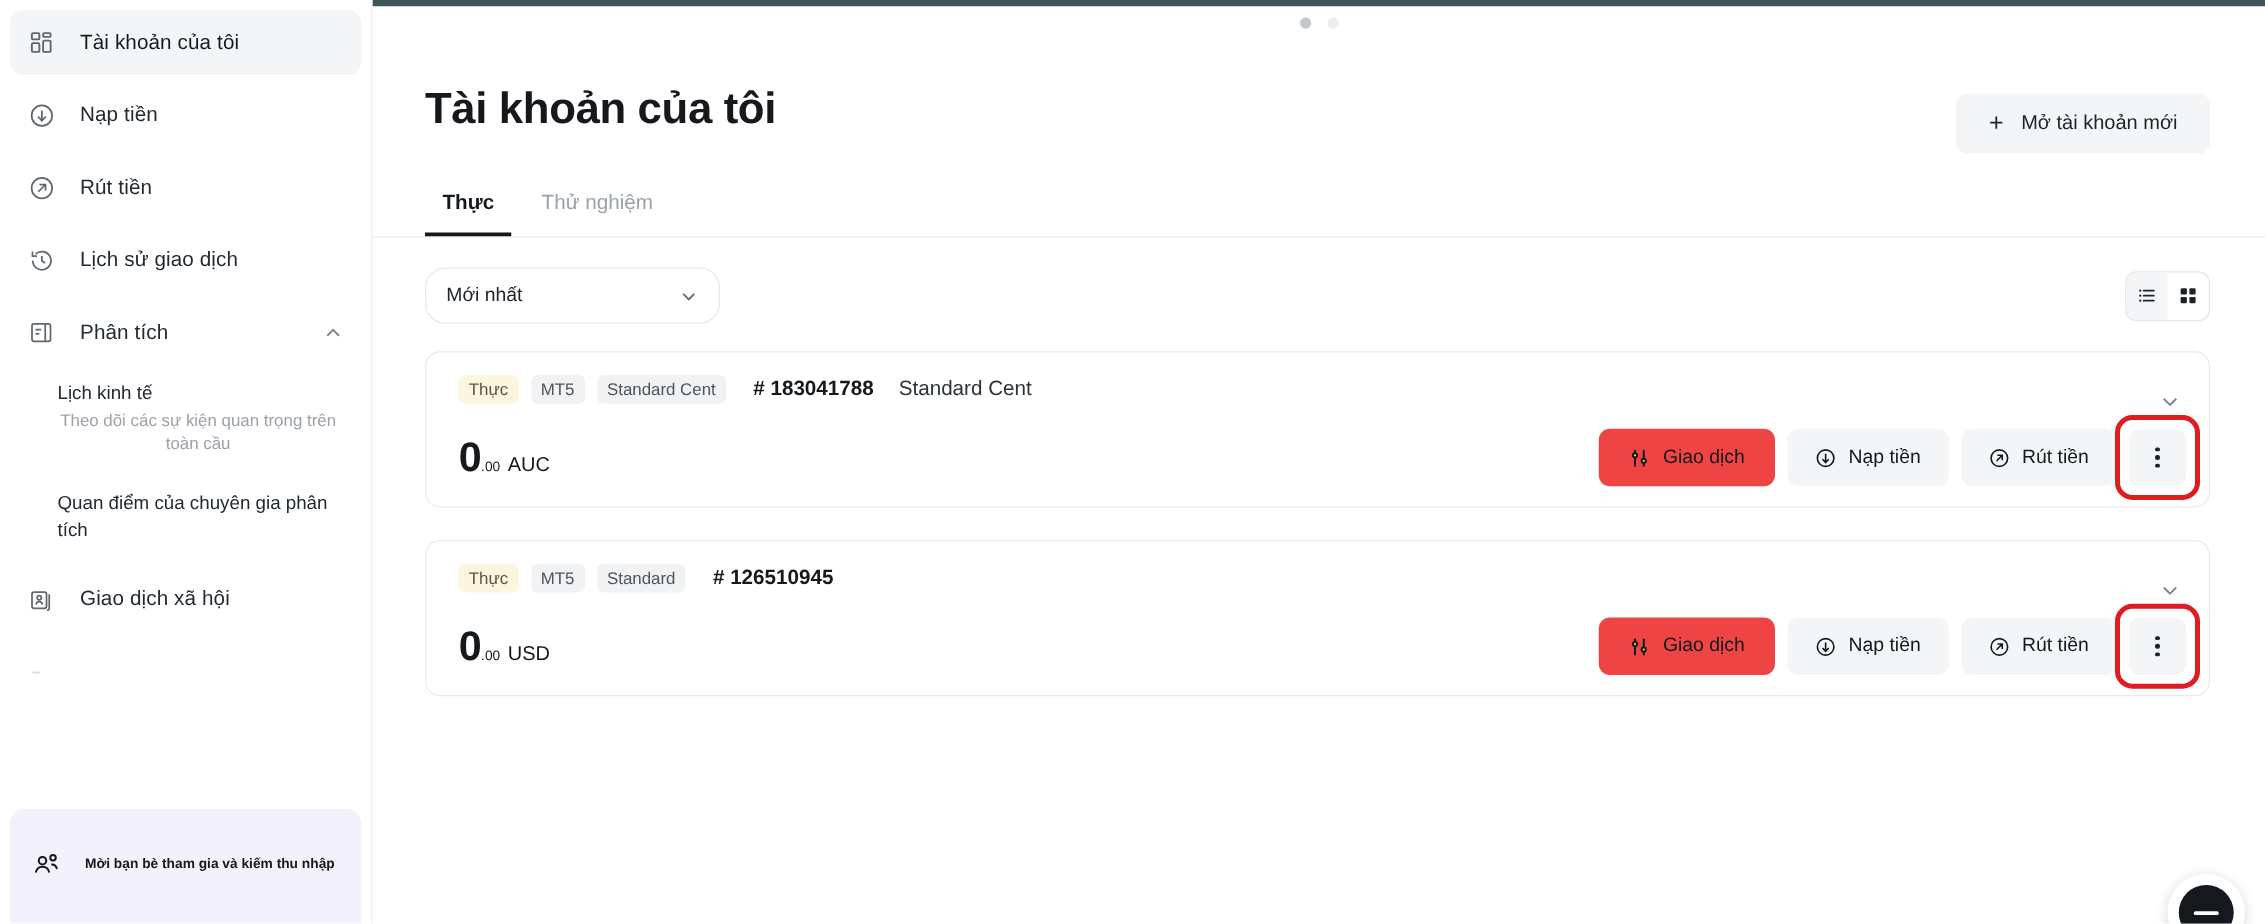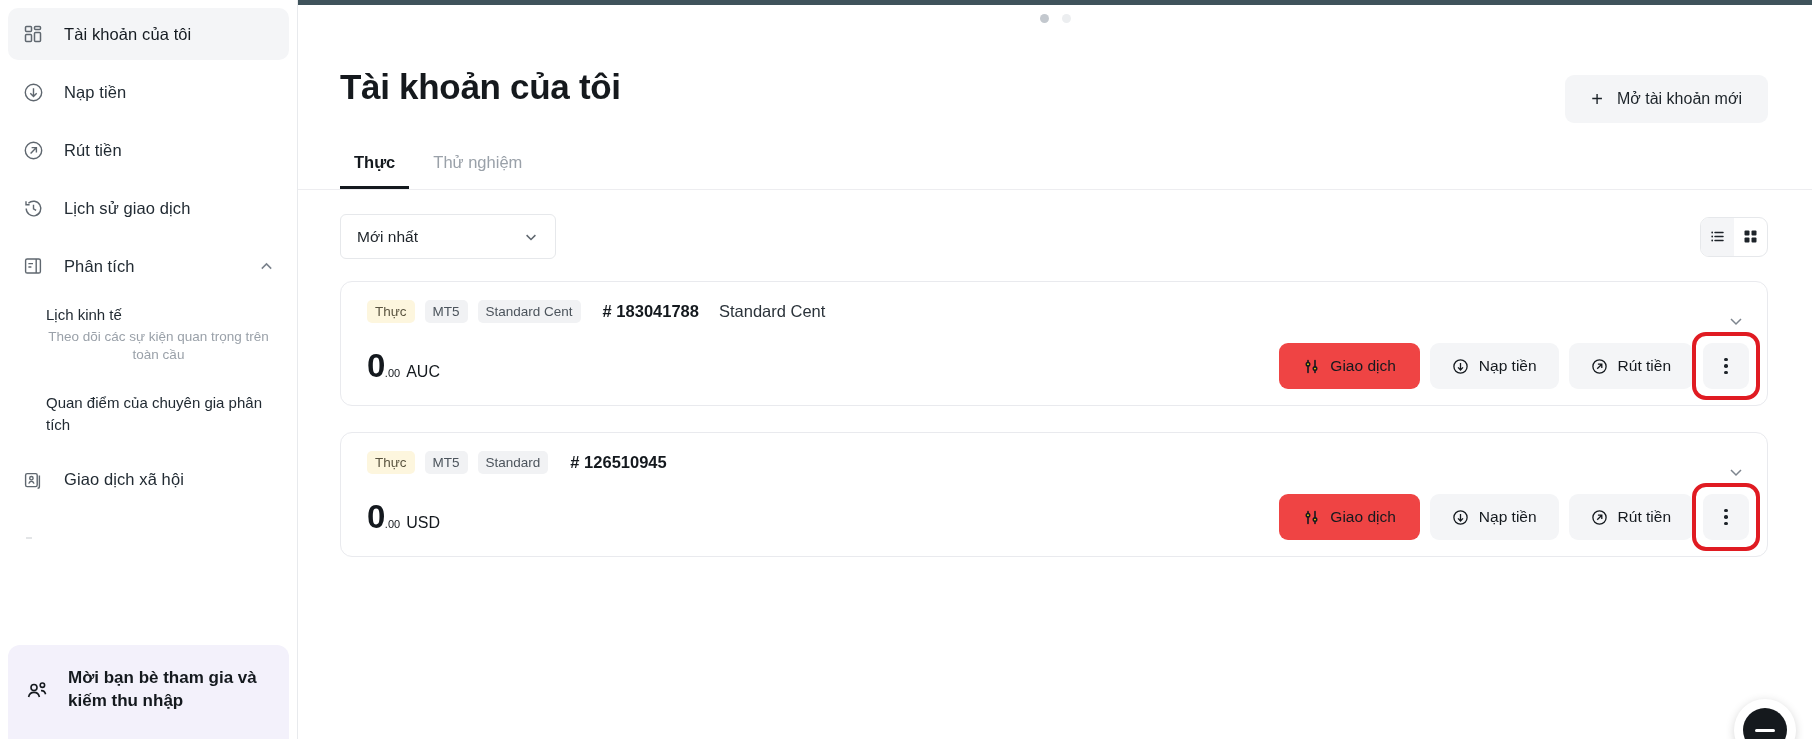--- a/index.html
+++ b/index.html
@@ -41,21 +41,21 @@
   .invite-card {
     position: absolute; left: 8px; right: 8px; bottom: 0;
     background: #f3f1fb;
     border-radius: 12px 12px 0 0;
     display: flex; align-items: center; gap: 18px;
     padding: 22px 16px 26px 16px;
     cursor: pointer;
     min-height: 92px;
   }
   .invite-card .ico { width: 26px; height: 26px; flex: 0 0 26px; color: #1d2329; display:flex; align-items:center; justify-content:center;}
-  .invite-card .txt { font-size: 17px; font-weight: bold; color: #14191e; line-height: 1.35; }
+  .invite-card .txt { font-size: 11px; font-weight: bold; color: #14191e; line-height: 1.35; }
 
   
   .main { flex: 1; height: 739px; position: relative; overflow: hidden; background:#fff; }
   .topstrip { height: 5px; background: #3f535b; width: 100%; }
 
   .dots { display: flex; gap: 13px; justify-content: center; align-items: center; height: 26px; }
   .dot { width: 9px; height: 9px; border-radius: 50%; background: #c3c8ce; }
   .dot.off { background: #eceef0; }
 
   .page-head {
@@ -72,21 +72,21 @@
   }
   .btn-new .plus { font-size: 20px; line-height: 1; color:#1c2329; }
 
   .tabs { display: flex; gap: 10px; padding: 30px 0 0 42px; position: relative; }
   .tab { padding: 0 14px 14px 14px; font-size: 16.5px; color: #9aa1a9; cursor: pointer; }
   .tab.active { color: #14191e; font-weight: bold; border-bottom: 3px solid #14191e; }
   .tabs-rule { height: 1px; background: #ededf0; margin: 0 0 0 0; }
 
   .toolbar { display: flex; align-items: center; justify-content: space-between; padding: 24px 44px 0 42px; }
   .select {
-    width: 216px; height: 45px; border: 1px solid #e6e8eb; border-radius: 6px;
+    width: 236px; height: 45px; border: 1px solid #e6e8eb; border-radius: 16px;
     background: #fff; display: flex; align-items: center; justify-content: space-between;
     padding: 0 16px; cursor: pointer;
   }
   .select .val { font-size: 15.5px; color: #1d2329; }
   .select .chev { color: #5f676f; display:flex; }
 
   .viewtoggle { display: flex; align-items: center; border: 1px solid #e6e8eb; border-radius: 9px; overflow: hidden; height: 40px; }
   .viewtoggle .vbtn { width: 33px; height: 38px; display:flex; align-items:center; justify-content:center; cursor:pointer; color:#1d2329; }
   .viewtoggle .vbtn.sel { background: #f4f5f7; }
 

